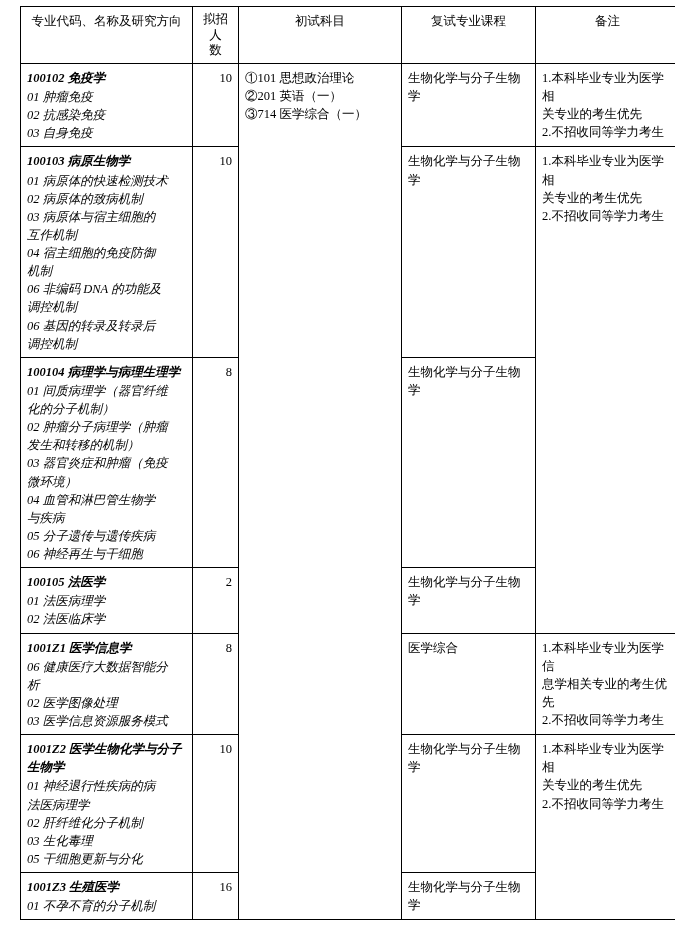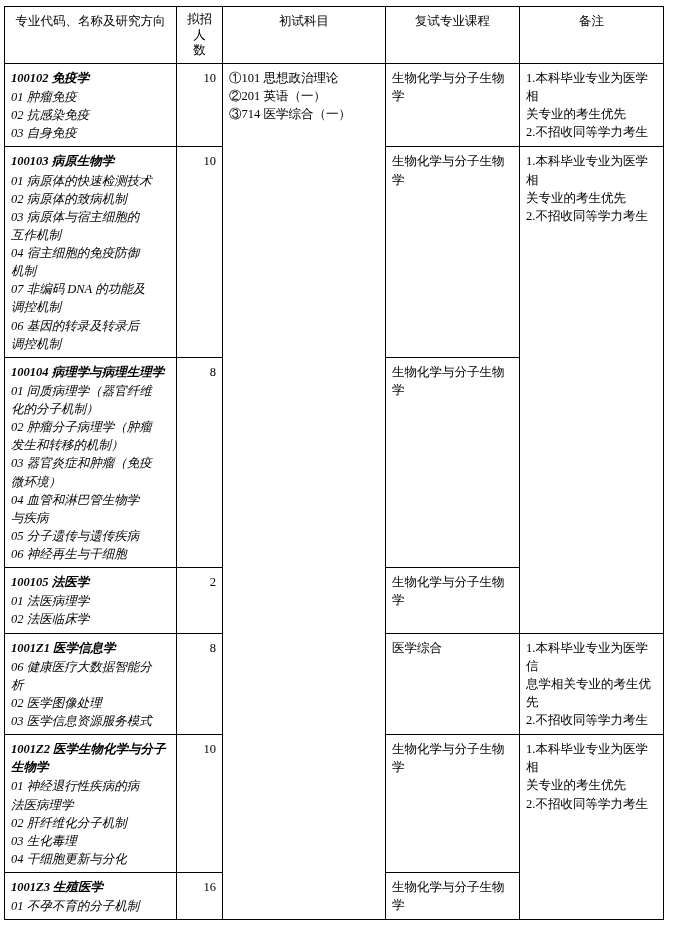--- a/index.html
+++ b/index.html
@@ -12,21 +12,21 @@
     height: 925px;
     font-family: "Liberation Serif", "DejaVu Serif", serif;
     color: #000;
     overflow: hidden;
   }
   .page {
     width: 675px;
     height: 787px;
     position: relative;
     box-sizing: border-box;
-    padding: 6px 8px 0 4px;
+    padding: 6px 8px 0 20px;
   }
   table.major-table {
     border-collapse: collapse;
     width: 659px;
     table-layout: fixed;
   }
   table.major-table td,
   table.major-table th {
     border: 1px solid #000;
     vertical-align: top;
@@ -142,21 +142,21 @@
 
       <tr>
         <td class="cell-major">
           <span class="major-title">100103 病原生物学</span>
           <span class="dir-line">01 病原体的快速检测技术</span>
           <span class="dir-line">02 病原体的致病机制</span>
           <span class="dir-line">03 病原体与宿主细胞的</span>
           <span class="dir-line">互作机制</span>
           <span class="dir-line">04 宿主细胞的免疫防御</span>
           <span class="dir-line">机制</span>
-          <span class="dir-line">07 非编码 DNA 的功能及</span>
+          <span class="dir-line">06 非编码 DNA 的功能及</span>
           <span class="dir-line">调控机制</span>
           <span class="dir-line">06 基因的转录及转录后</span>
           <span class="dir-line">调控机制</span>
         </td>
         <td class="cell-quota">10</td>
         <td class="cell-retest">生物化学与分子生物学</td>
         <td class="cell-note" rowspan="3">
           <span class="note-line">1.本科毕业专业为医学相</span>
           <span class="note-line">关专业的考生优先</span>
           <span class="note-line">2.不招收同等学力考生</span>
@@ -208,21 +208,21 @@
         </td>
       </tr>
 
       <tr>
         <td class="cell-major">
           <span class="major-title">1001Z2 医学生物化学与分子生物学</span>
           <span class="dir-line">01 神经退行性疾病的病</span>
           <span class="dir-line">法医病理学</span>
           <span class="dir-line">02 肝纤维化分子机制</span>
           <span class="dir-line">03 生化毒理</span>
-          <span class="dir-line">04 干细胞更新与分化</span>
+          <span class="dir-line">05 干细胞更新与分化</span>
         </td>
         <td class="cell-quota">10</td>
         <td class="cell-retest">生物化学与分子生物学</td>
         <td class="cell-note" rowspan="2">
           <span class="note-line">1.本科毕业专业为医学相</span>
           <span class="note-line">关专业的考生优先</span>
           <span class="note-line">2.不招收同等学力考生</span>
         </td>
       </tr>
 

